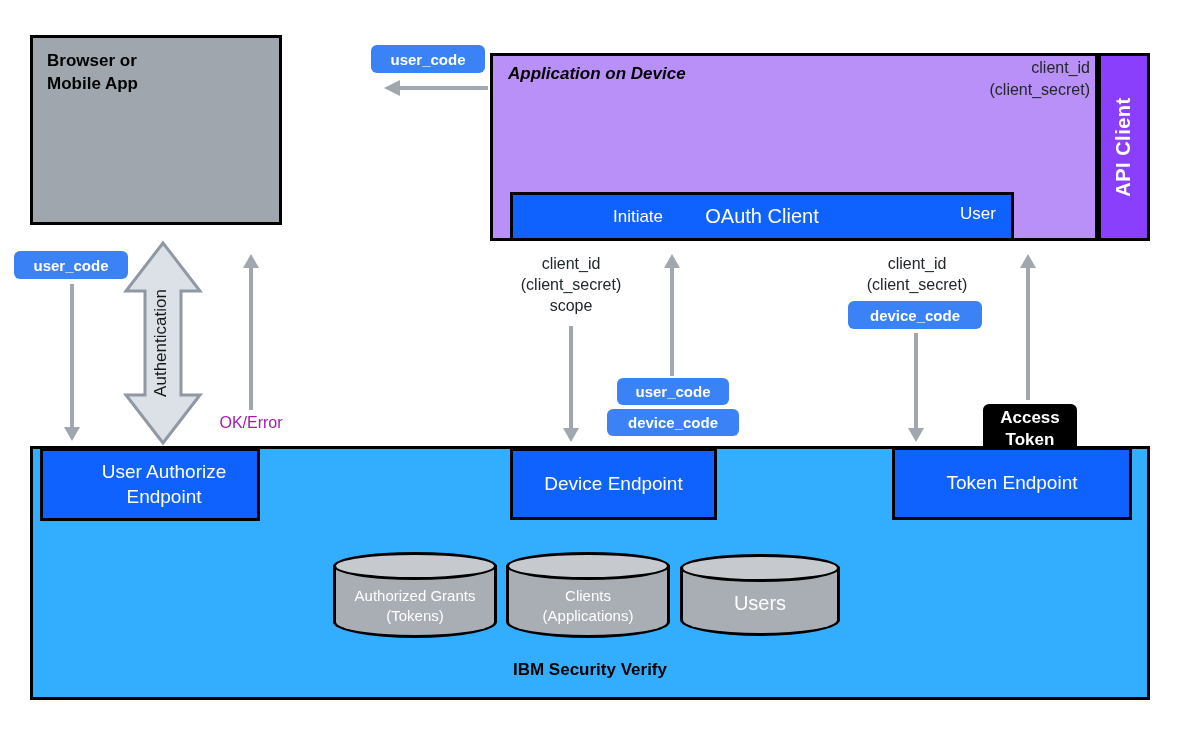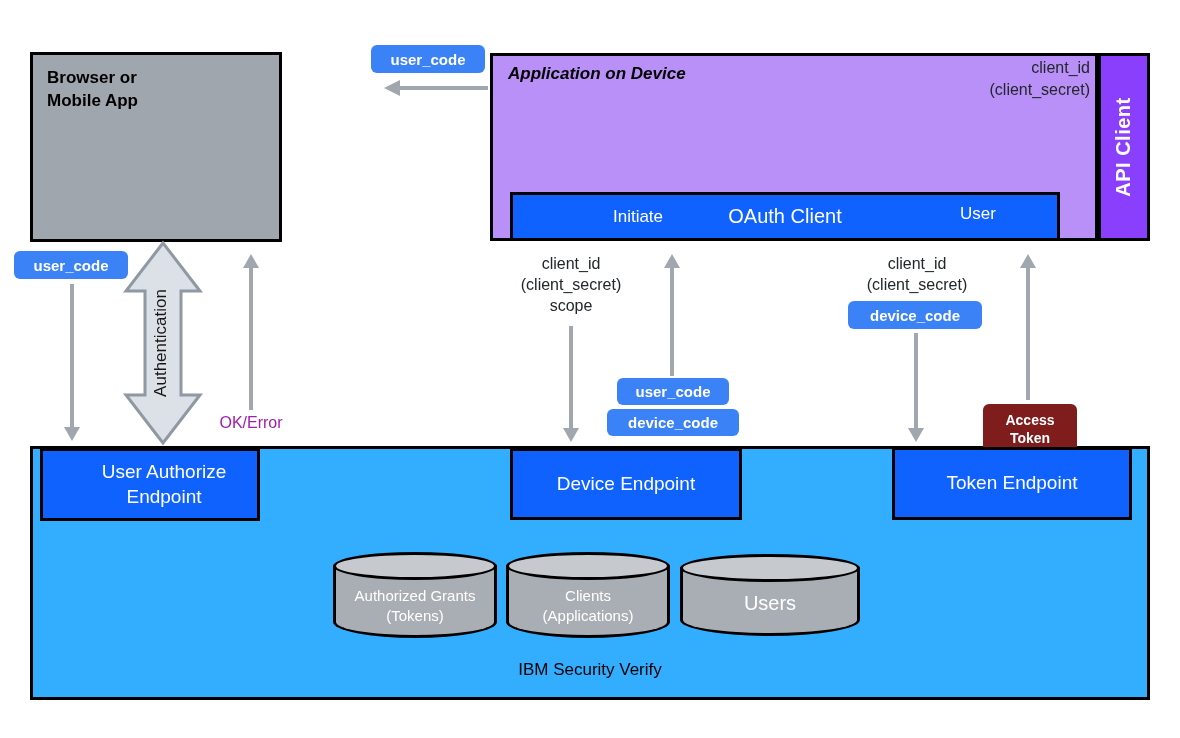--- a/index.html
+++ b/index.html
@@ -3,49 +3,49 @@
 <meta charset="utf-8">
 <style>
   * { margin:0; padding:0; box-sizing:border-box; }
   body { background:#ffffff; font-family:"Liberation Sans", sans-serif; }
   .canvas { position:relative; width:1180px; height:738px; background:#fff; overflow:hidden; }
 
   .abs { position:absolute; }
   .pre { white-space:pre-line; }
 
   
-  .browser-box   { left:30px;  top:52px;  width:252px; height:190px; background:#a0a6ae; border:3px solid #000; padding:12px 14px; font-size:17px; font-weight:bold; color:#000; line-height:1.35; }
+  .browser-box   { left:30px;  top:35px;  width:252px; height:190px; background:#a0a6ae; border:3px solid #000; padding:12px 14px; font-size:17px; font-weight:bold; color:#000; line-height:1.35; }
   .app-box       { left:490px; top:53px;  width:608px; height:188px; background:#b98ff8; border:3px solid #000; }
   .app-title     { left:508px; top:64px;  font-size:17px; font-weight:bold; color:#000;font-style:italic; }
   .app-creds     { left:930px; top:57px;  width:160px; text-align:right; font-size:16px; color:#21272a; line-height:1.35; }
   .api-client    { left:1098px; top:53px; width:52px; height:188px; background:#8a3ffc; border:3px solid #000; }
   .api-client-label { left:1030px; top:135px; width:188px; height:24px; text-align:center; transform:rotate(-90deg); color:#fff; font-weight:bold; font-size:20px; letter-spacing:.5px; }
 
-  .oauth-bar     { left:510px; top:192px; width:550px; height:49px; background:#0f62fe; border:3px solid #000; color:#fff; }
+  .oauth-bar     { left:510px; top:192px; width:504px; height:49px; background:#0f62fe; border:3px solid #000; color:#fff; }
   .bar-label     { position:absolute; top:0; height:100%; display:flex; align-items:center; justify-content:center; }
   .bar-initiate  { left:60px;  width:130px; font-size:17px; }
   .bar-title     { left:0; width:100%; font-size:20px;border-radius:18px; }
   .bar-poll      { left:405px; width:120px; font-size:17px; transform:translateY(-3px); }
 
   .verify-box    { left:30px; top:446px; width:1120px; height:254px; background:#33aeff; border:3px solid #000; }
-  .verify-label  { left:440px; top:660px; width:300px; text-align:center; font-size:17px; font-weight:normal; color:#000; }
+  .verify-label  { left:440px; top:660px; width:300px; text-align:center; font-size:17px; font-weight:bold; color:#000; }
 
   .endpoint      { background:#0f62fe; border:3px solid #000; color:#fff; display:flex; align-items:center; justify-content:center; text-align:center; font-size:19px; line-height:1.3; }
   .ep-authorize  { left:40px;  top:448px; width:220px; height:73px;padding-left:28px; }
-  .ep-device     { left:510px; top:448px; width:232px; height:72px; }
+  .ep-device     { left:510px; top:448px; width:207px; height:72px; }
   .ep-token      { left:892px; top:447px; width:240px; height:73px; }
 
   
   .badge         { background:#3b82f6; border-radius:6px; color:#fff; font-weight:bold; font-size:15px; display:flex; align-items:center; justify-content:center; text-align:center; }
   .b-user-top    { left:371px; top:45px;  width:114px; height:28px; }
   .b-user-left   { left:14px;  top:251px; width:114px; height:28px; }
   .b-user-mid    { left:617px; top:378px; width:112px; height:27px; }
   .b-device-mid  { left:607px; top:409px; width:132px; height:27px; }
   .b-device-right{ left:848px; top:301px; width:134px; height:28px; }
-  .b-access      { left:983px; top:404px; width:94px;  height:50px; background:#7f1d1d; font-size:14px; line-height:1.3; }
+  .b-access      { left:983px; top:404px; width:94px;  height:50px; background:#000000; font-size:17px; line-height:1.3; }
 
   
   .flow-label    { font-size:16px; color:#21272a; line-height:1.32; text-align:center; }
   .lbl-scope     { left:491px; top:253px; width:160px; }
   .lbl-creds-r   { left:837px; top:253px; width:160px; }
   .lbl-okerror   { left:191px; top:412px; width:120px; color:#a21caf; }
   .lbl-auth      { left:63px;  top:331px; width:200px; height:24px; text-align:center; transform:rotate(-90deg); font-size:17px; color:#161616; }
 
   
   .cyl           { position:absolute; }
@@ -140,21 +140,21 @@
     <div class="cap"></div>
     <div class="label pre">Authorized Grants
 (Tokens)</div>
   </div>
   <div class="cyl" style="left:506px; top:552px; width:164px; height:86px;">
     <div class="body"></div>
     <div class="cap"></div>
     <div class="label pre">Clients
 (Applications)</div>
   </div>
-  <div class="cyl cyl-users" style="left:680px; top:554px; width:180px; height:82px;">
+  <div class="cyl cyl-users" style="left:680px; top:554px; width:160px; height:82px;">
     <div class="body"></div>
     <div class="cap"></div>
     <div class="label pre">Users</div>
   </div>
 
   <div class="abs verify-label">IBM Security Verify</div>
 
 </div>
 
 </body></html>

